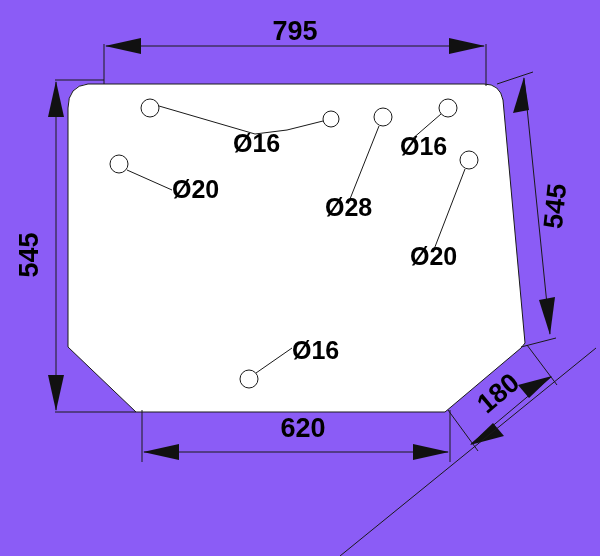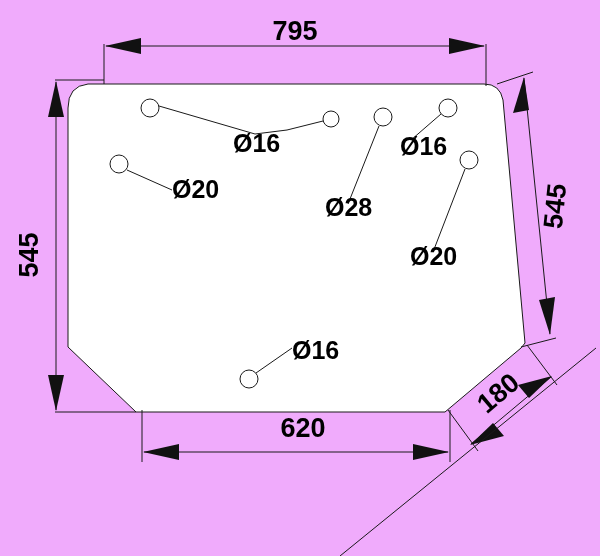--- a/index.html
+++ b/index.html
@@ -7,21 +7,21 @@
     padding: 0;
     background: #ffffff;
   }
   body {
     font-family: "Liberation Sans", sans-serif;
   }
   #drawing-root {
     position: relative;
     width: 600px;
     height: 556px;
-    background: #f0abfc;
+    background: #8b5cf6;
     overflow: hidden;
   }
   svg#tech-drawing {
     display: block;
     width: 600px;
     height: 556px;
   }
   .outline {
     fill: #ffffff;
     stroke: #1a1a1a;

